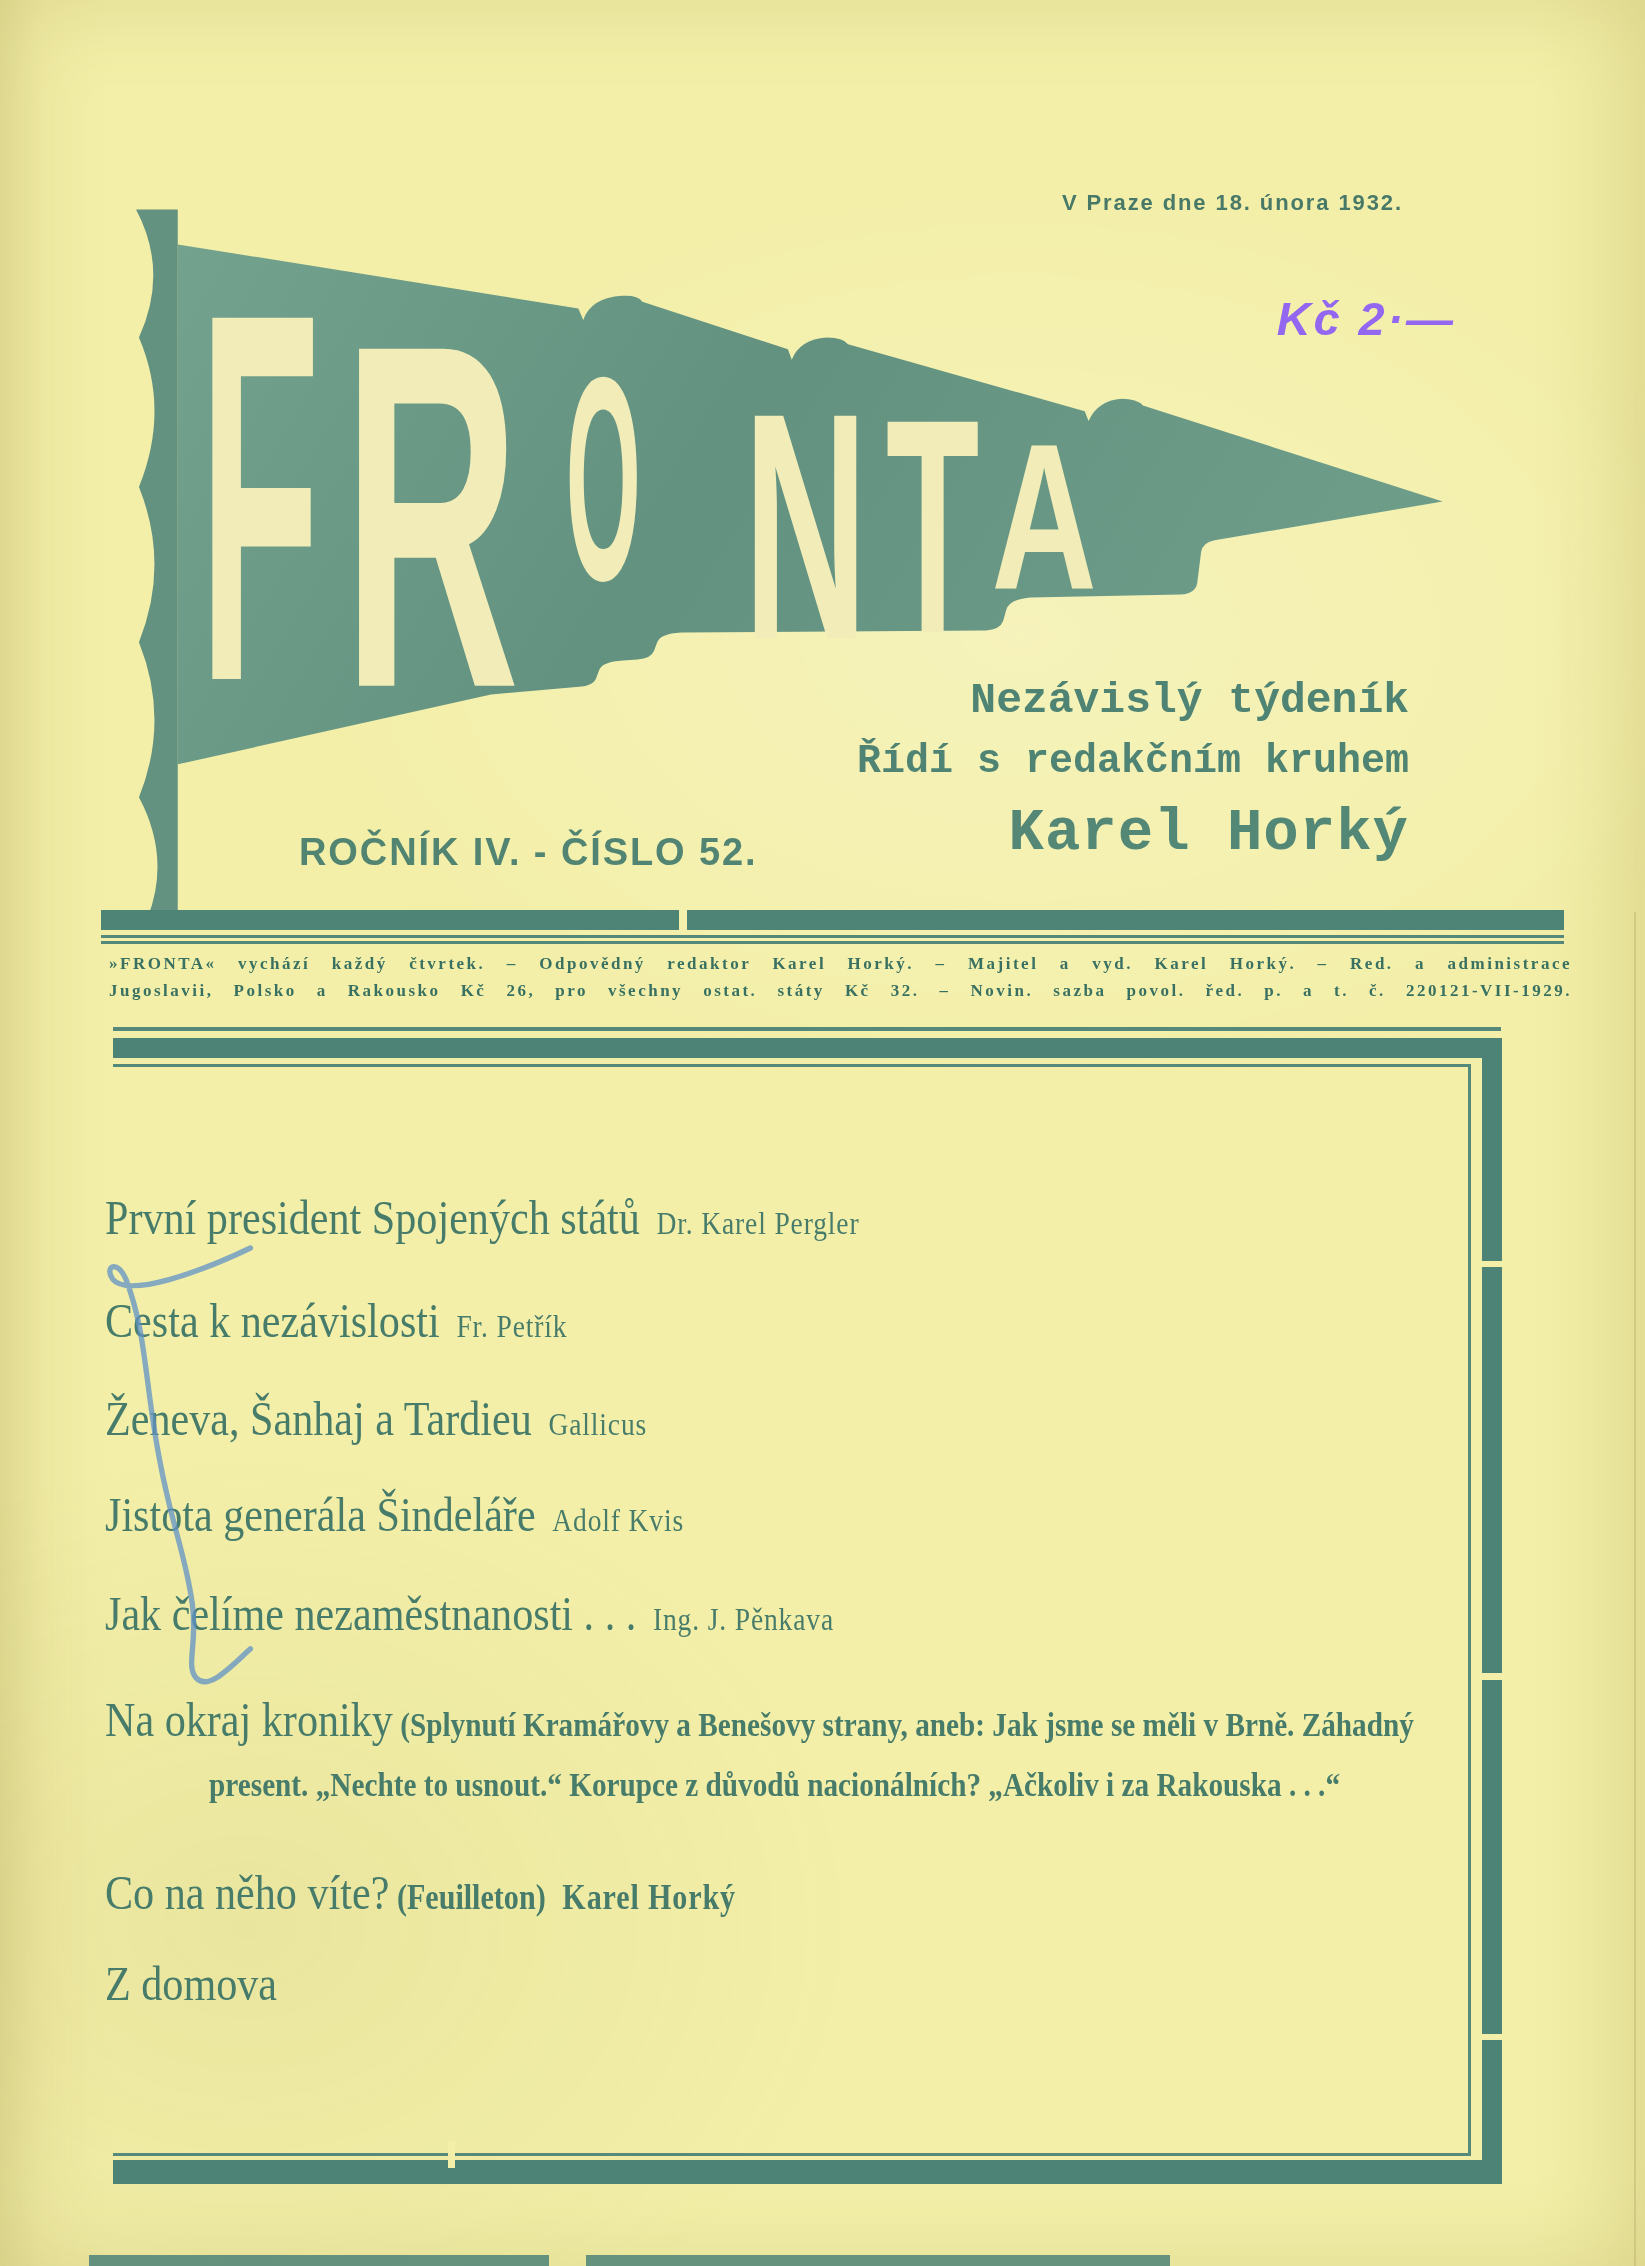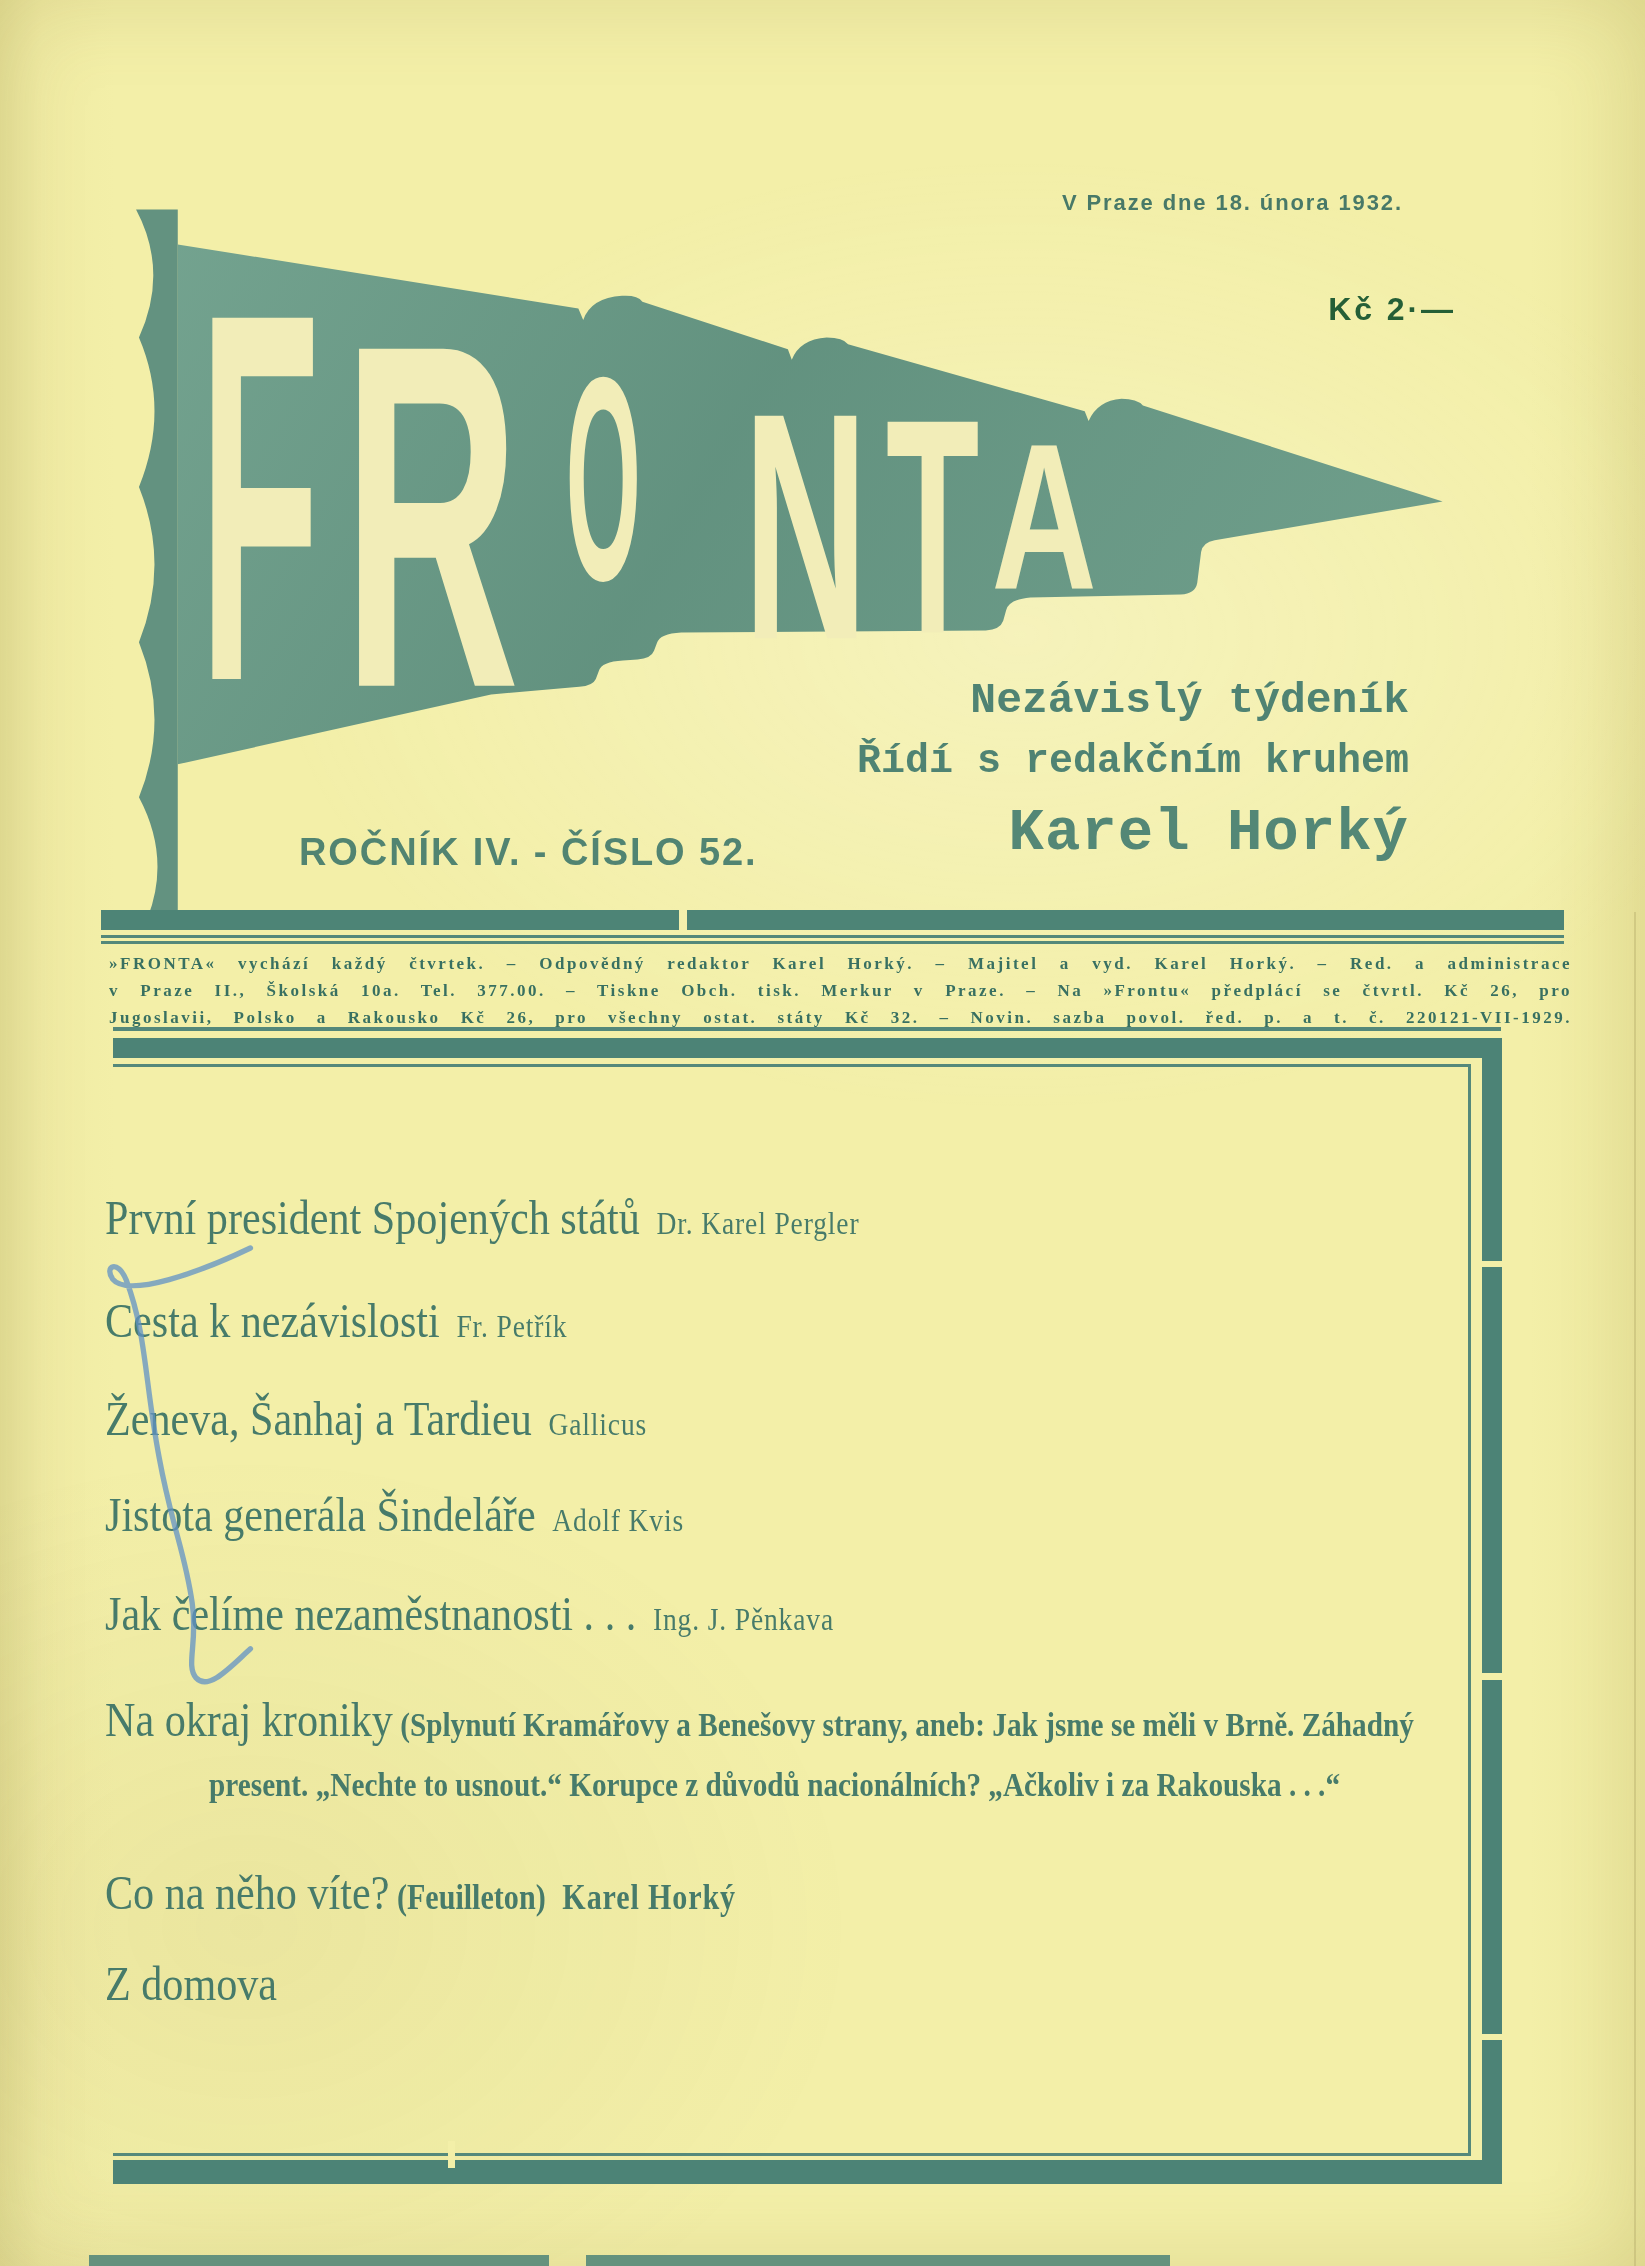--- a/index.html
+++ b/index.html
@@ -10,21 +10,21 @@
       radial-gradient(1067px 679px at 62% 28%, rgba(255,255,255,.22), transparent 70%),
       radial-gradient(873px 679px at 15% 85%, rgba(120,105,35,.07), transparent 70%),
       linear-gradient(90deg,#e7e29a 0,#f0eba4 2.5%,#f3efa8 7%,#f3efa8 93%,#ece79e 100%),
       #f3efa8;
     box-shadow:inset 0 0 87px rgba(135,115,40,.18);
   }
   .abs{position:absolute;}
   .green-sans{color:#3f7669;font-weight:bold;}
   
   .date-line{right:243px;top:190px;font-size:22px;letter-spacing:1.9px;color:#3a7063;opacity:.92;}
-  .price{right:190px;top:291px;font-size:32px;letter-spacing:2.9px;color:#14532d;opacity:.92;}
+  .price{right:190px;top:291px;font-size:47px;letter-spacing:2.9px;color:#8b5cf6;opacity:.92;font-style:italic;}
   .issue-line{left:299px;top:831px;font-size:38px;letter-spacing:1.9px;color:#447b6d;opacity:.92;}
   .rb{right:237px;text-align:left;color:#457d6f;opacity:.94;font-family:Liberation Mono, monospace;}
   .rb1{top:676px;font-size:43px;}
   .rb2{top:739px;font-size:40px;}
   .rb3{top:800px;font-size:59px;letter-spacing:1px;color:#4a8173;}
   
   .band{background:#4d8476;}
   .thin{background:#54887a;}
   
   .imprint{left:101px;top:950px;width:1463px;color:#2f6a5e;opacity:.95;
@@ -111,21 +111,20 @@
 <div class="abs rb rb2 green-sans">Řídí s redakčním kruhem</div>
 <div class="abs rb rb3 green-sans">Karel Horký</div>
 
 <div class="abs band" style="left:101px;top:910px;width:578px;height:20.4px;"></div>
 <div class="abs band" style="left:687px;top:910px;width:877px;height:20.4px;"></div>
 <div class="abs thin" style="left:101px;top:935px;width:1463px;height:2.9px;"></div>
 <div class="abs thin" style="left:101px;top:941px;width:1463px;height:2.9px;"></div>
 
 <div class="abs imprint">
   <div class="ln">»FRONTA« vychází každý čtvrtek. – Odpovědný redaktor Karel Horký. – Majitel a vyd. Karel Horký. – Red. a administrace</div>
-  <div class="ln">v Praze II., Školská 10a. Tel. 377.00. – Tiskne Obch. tisk. Merkur v Praze. – Na »Frontu« předplácí se čtvrtl. Kč 26, pro</div>
   <div class="ln">Jugoslavii, Polsko a Rakousko Kč 26, pro všechny ostat. státy Kč 32. – Novin. sazba povol. řed. p. a t. č. 220121-VII-1929.</div>
 </div>
 
 <div class="abs thin frame-thin-top"></div>
 <div class="abs frame-thick"></div>
 <div class="abs frame-thin-inner"></div>
 
 <div class="abs gap" style="left:1479px;top:1261px;width:25px;height:5.8px;"></div>
 <div class="abs gap" style="left:1479px;top:1673px;width:25px;height:6.8px;"></div>
 <div class="abs gap" style="left:1479px;top:2034px;width:25px;height:5.8px;"></div>

